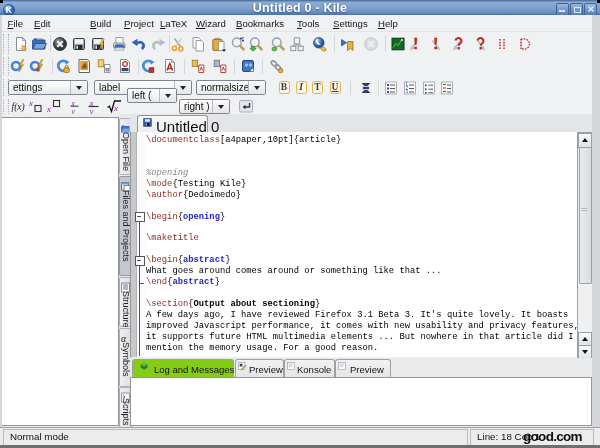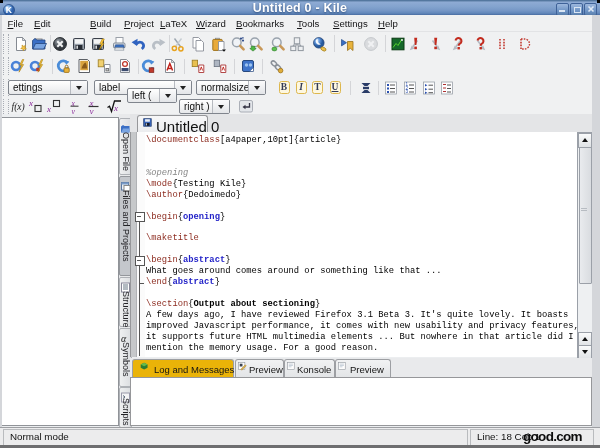--- a/index.html
+++ b/index.html
@@ -44,21 +44,21 @@
 
 #vsb{left:577px;top:132px;width:14px;height:226px;background:#eef0f2;border:1px solid #9ba0a8;border-right:none;}
 .sbtn{position:absolute;width:12px;height:13px;background:linear-gradient(#fafbfb,#dfe2e5);border:1px solid #9ba0a8;}
 .arrow-up:after{content:"";position:absolute;left:2.5px;top:4px;border-left:3.5px solid transparent;border-right:3.5px solid transparent;border-bottom:4.5px solid #111;}
 .arrow-dn:after{content:"";position:absolute;left:2.5px;top:4px;border-left:3.5px solid transparent;border-right:3.5px solid transparent;border-top:4.5px solid #111;}
 #thumb{left:578.5px;top:147px;width:11px;height:135px;background:linear-gradient(90deg,#e9ebee,#d9dce0);border:1px solid #9ba0a8;border-radius:1px;}
 #grip{left:581px;top:208px;width:6px;height:1px;border-top:3px double #b7bcc2;}
 
 #btabbar{left:130px;top:358px;width:462px;height:19px;background:#e9eaec;}
 .btab{position:absolute;top:359px;height:18px;background:linear-gradient(#f1f2f3,#e2e4e6);border:1px solid #9d9fa3;border-bottom:none;border-radius:3px 3px 0 0;font-size:9.5px;color:#141414;white-space:nowrap;}
-.btab.sel{background:#eab308;}
+.btab.sel{background:#84cc16;}
 #msgpanel{left:130px;top:377px;width:460px;height:47px;background:#fff;border:1px solid #96979a;}
 
 #statusbar{left:0;top:427px;width:600px;height:18px;background:#ececed;border-top:1px solid #9d9fa3;}
 #stleft{left:3px;top:429px;width:463px;height:15px;border:1px solid #b9bbbe;}
 #stright{left:470px;top:429px;width:122px;height:15px;border:1px solid #b9bbbe;}
 .sttxt{font-size:9.8px;color:#101010;}
 #watermark{left:523px;top:429px;font-size:13.5px;font-weight:bold;color:#0c0c0c;letter-spacing:-0.7px;}
 #botborder{left:0;top:445px;width:600px;height:3px;background:#6e6e70;}
 .edge{background:#d4d6da;}
 </style></head>

